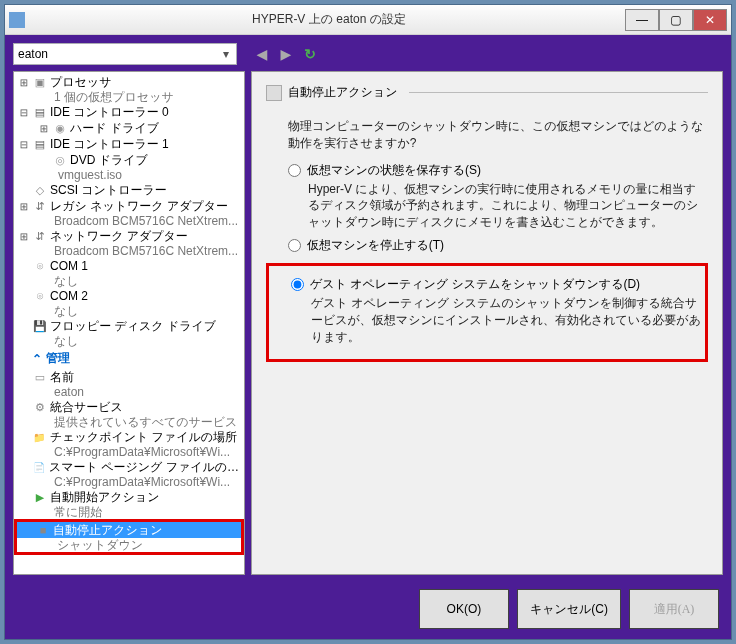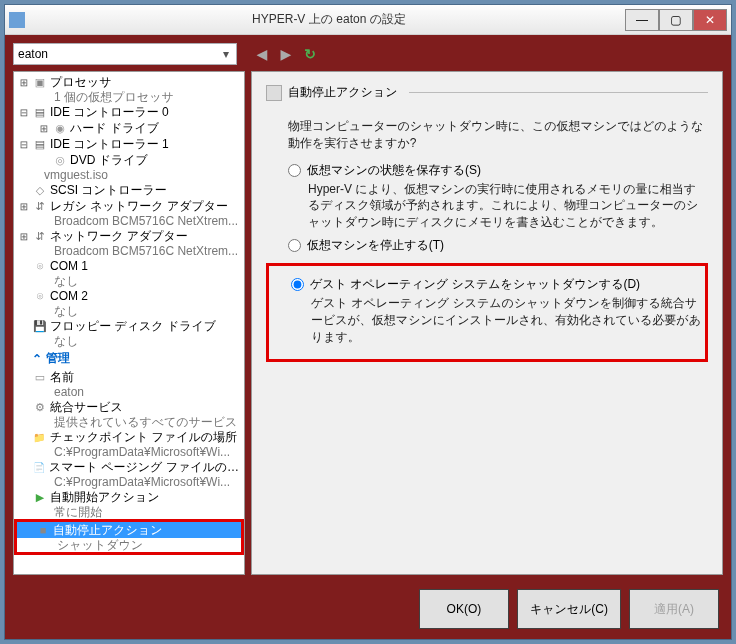--- a/index.html
+++ b/index.html
@@ -1,17 +1,17 @@
 <!DOCTYPE html>
 <html><head>
 <meta charset="utf-8">
 <style>
 * { box-sizing: border-box; margin: 0; padding: 0; font-family: "Meiryo UI", "MS UI Gothic", sans-serif; font-size: 12px; }
 body { background: #6a8eb0; width: 736px; height: 644px; padding: 4px; }
-.window { background: #7f1d1d; border: 1px solid #4a6a8a; width: 100%; height: 100%; display: flex; flex-direction: column; }
+.window { background: #4c1d95; border: 1px solid #4a6a8a; width: 100%; height: 100%; display: flex; flex-direction: column; }
 .titlebar { background: linear-gradient(#fdfdfd, #e8e8e8); height: 30px; display: flex; align-items: center; padding: 0 4px; border-bottom: 1px solid #d0d0d0; }
 .titlebar-icon { width: 16px; height: 16px; background: #6aa0d8; margin-right: 8px; }
 .titlebar-title { flex: 1; text-align: center; color: #333; font-size: 12px; }
 .winbtns { display: flex; gap: 0; }
 .winbtn { width: 34px; height: 22px; border: 1px solid #888; background: #e8e8e8; display: flex; align-items: center; justify-content: center; font-size: 12px; }
 .winbtn.close { background: #c75050; color: #fff; }
 .content { flex: 1; display: flex; flex-direction: column; padding: 8px; gap: 6px; justify-content: flex-end; }
 .toolbar { display: flex; align-items: center; gap: 4px; }
 .combo { width: 224px; height: 22px; border: 1px solid #abadb3; background: #fff; display: flex; align-items: center; padding: 0 4px; justify-content: space-between; }
 .combo .arrow { width: 12px; text-align: center; color: #555; }
@@ -35,21 +35,21 @@
 .rp-header .ico { width: 16px; height: 16px; background: #ddd; border: 1px solid #aaa; }
 .rp-header .title { font-size: 12px; }
 .rp-header .line { flex: 1; height: 1px; background: #bbb; margin-left: 6px; }
 .rp-desc { margin: 17px 0 10px 22px; color: #222; font-size: 12px; line-height: 1.4; }
 .radio-row { display: flex; align-items: flex-start; gap: 6px; margin: 4px 0 2px 22px; }
 .radio-row input { margin-top: 2px; }
 .radio-sub { margin: 2px 0 6px 42px; color: #222; font-size: 12px; line-height: 1.4; }
 .red-outline { border: 3px solid #e00000; margin: 9px 0; padding: 6px 4px 8px 0; }
 .buttons { display: flex; justify-content: flex-end; gap: 8px; padding: 8px 4px 2px; }
 .btn { min-width: 90px; height: 40px; border: 1px solid #404040; background: #e1e1e1; padding: 0 12px; }
-.btn.disabled { color: #a0a0a0; }
+.btn.disabled { color: #a0a0a0; font-family: Liberation Serif, serif; }
 .i-cpu::before{content:"▣";color:#888}
 .i-ide::before{content:"▤";color:#666}
 .i-hdd::before{content:"◉";color:#999}
 .i-dvd::before{content:"◎";color:#999}
 .i-scsi::before{content:"◇";color:#888}
 .i-net::before{content:"⇵";color:#777}
 .i-com::before{content:"⌾";color:#888}
 .i-fdd::before{content:"💾";font-size:11px}
 .i-name::before{content:"▭";color:#999}
 .i-svc::before{content:"⚙";color:#888}
@@ -111,21 +111,21 @@
           <div class="row">
               <span class="exp">⊟</span>
               <span class="ico i-ide"></span>
               <span class="lbl">IDE コントローラー 1</span>
             </div>
           <div class="row" style="padding-left:24px">
               <span class="exp"></span>
               <span class="ico i-dvd"></span>
               <span class="lbl">DVD ドライブ</span>
             </div>
-          <div class="row sub" style="padding-left:30px">
+          <div class="row sub" style="padding-left:44px">
               <span class="lbl">vmguest.iso</span>
             </div>
 
           <div class="row">
               <span class="exp"></span>
               <span class="ico i-scsi"></span>
               <span class="lbl">SCSI コントローラー</span>
             </div>
 
           <div class="row">

